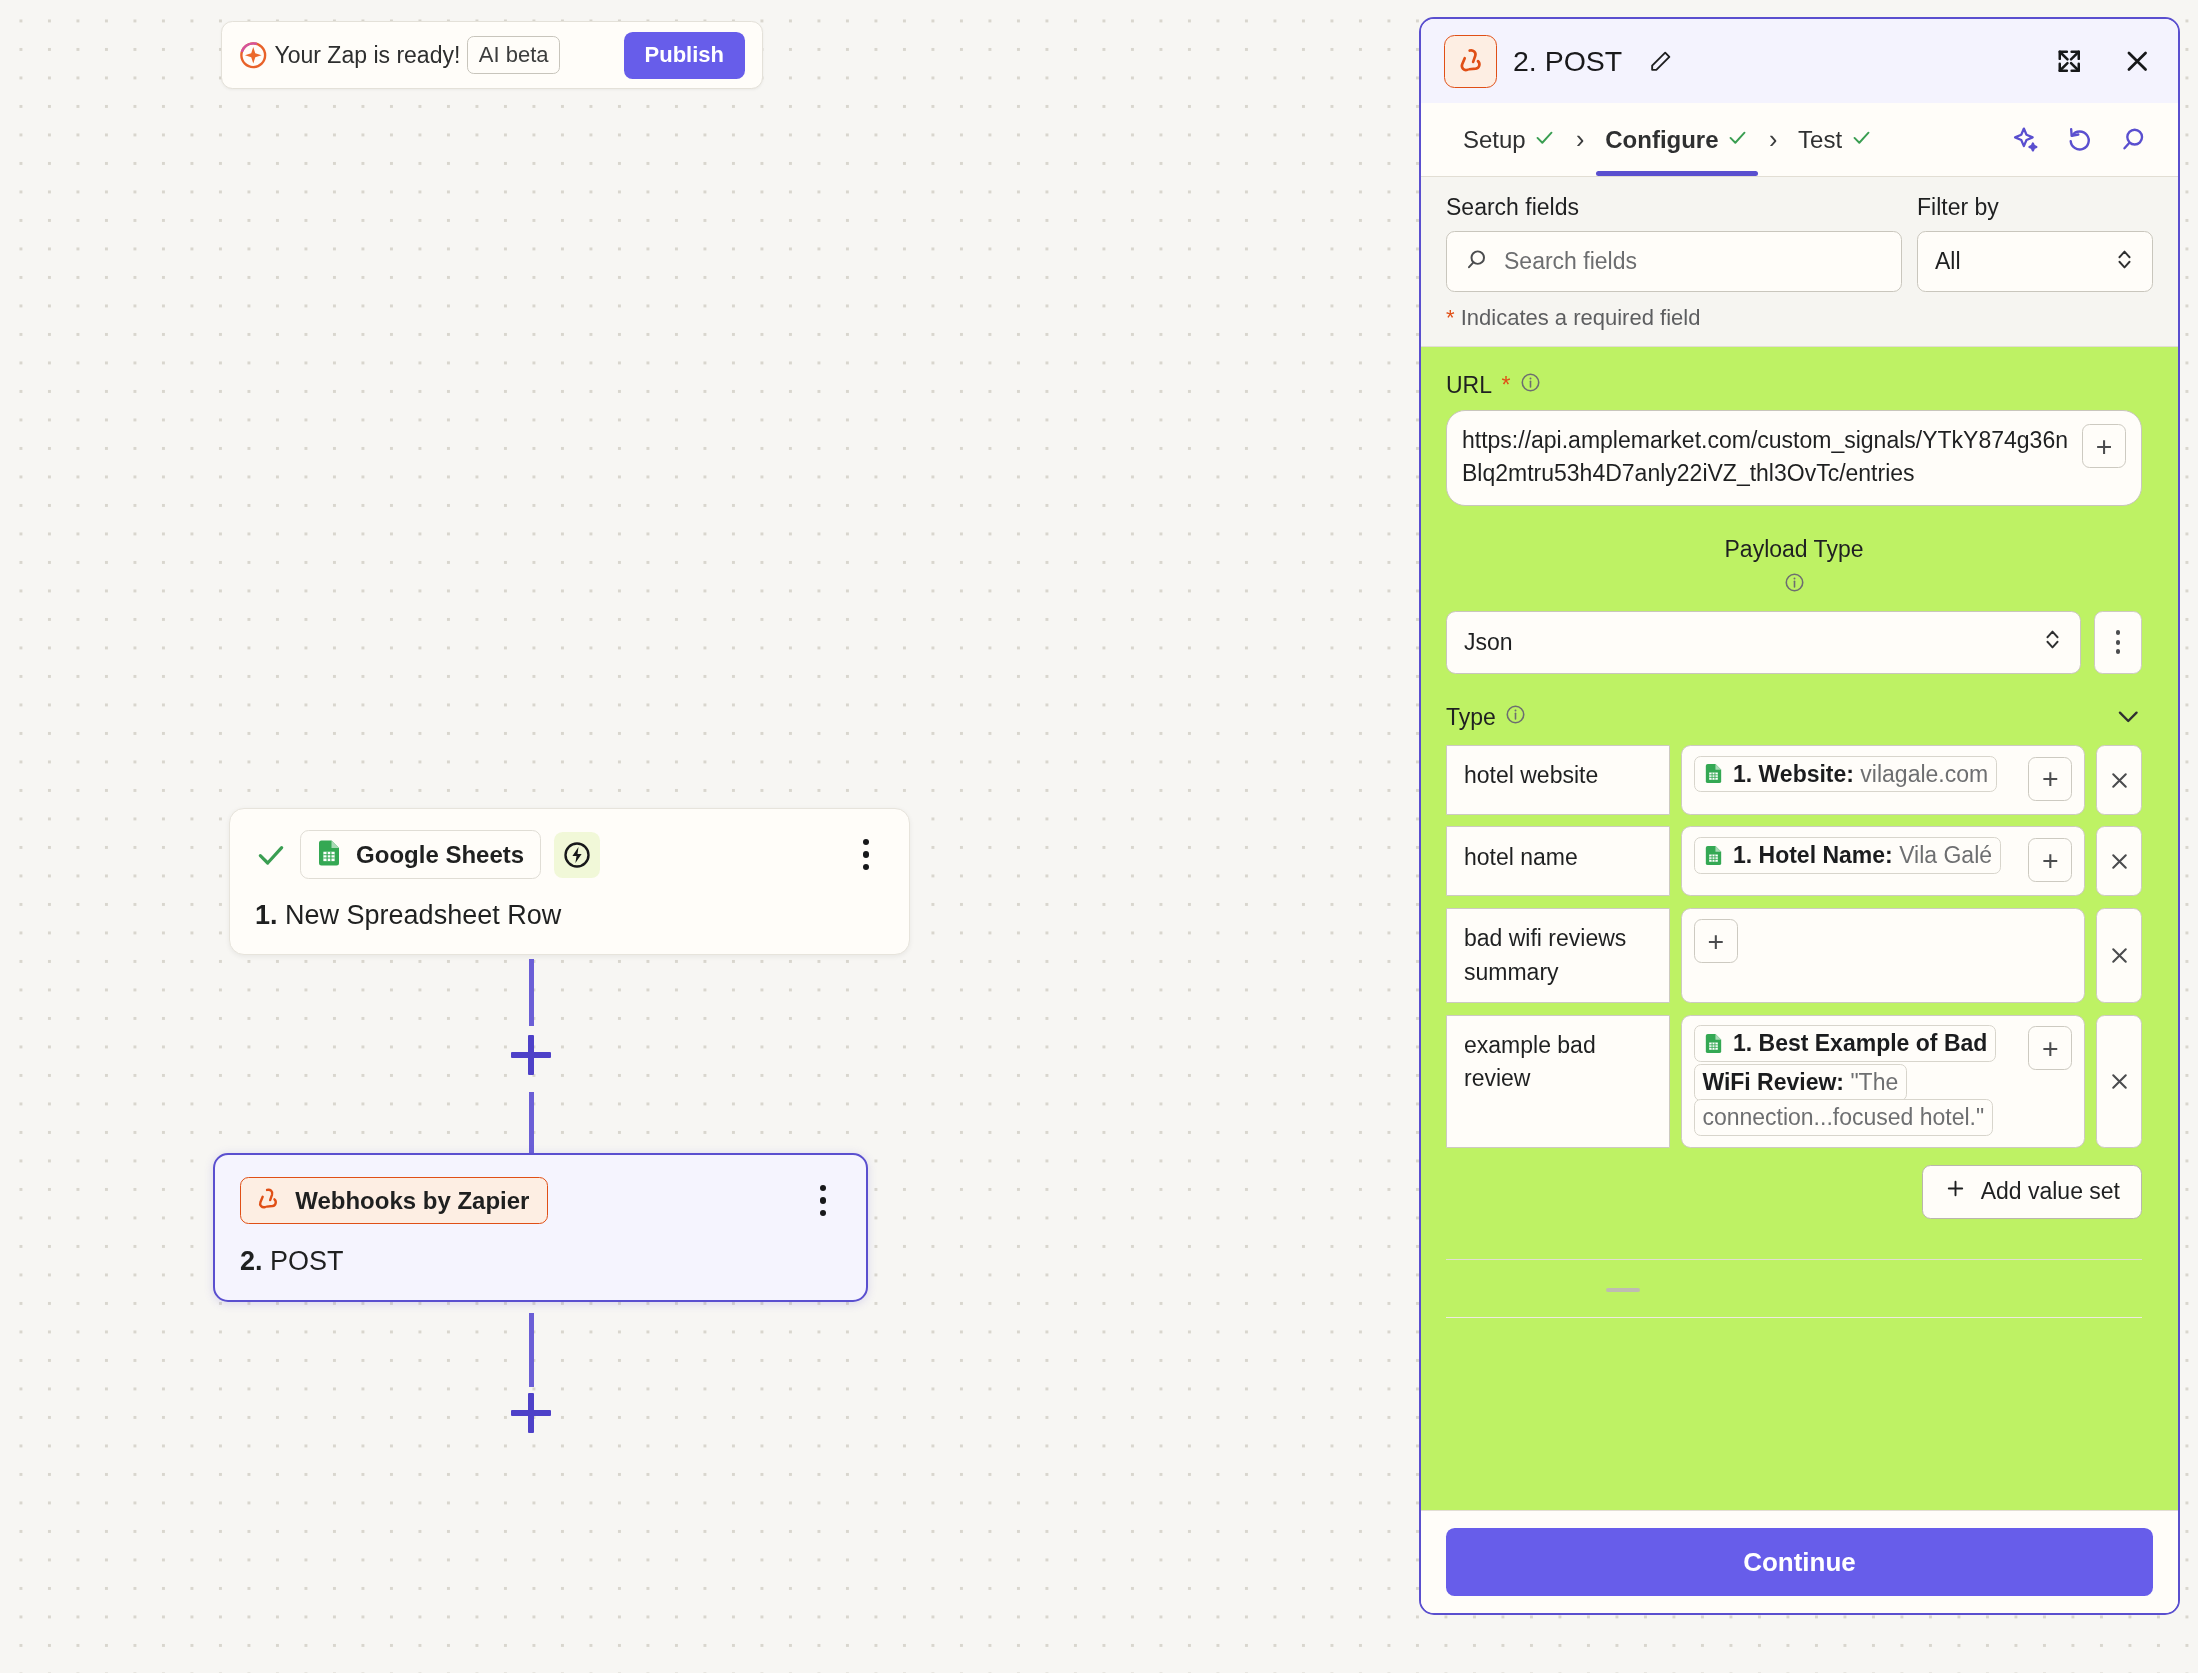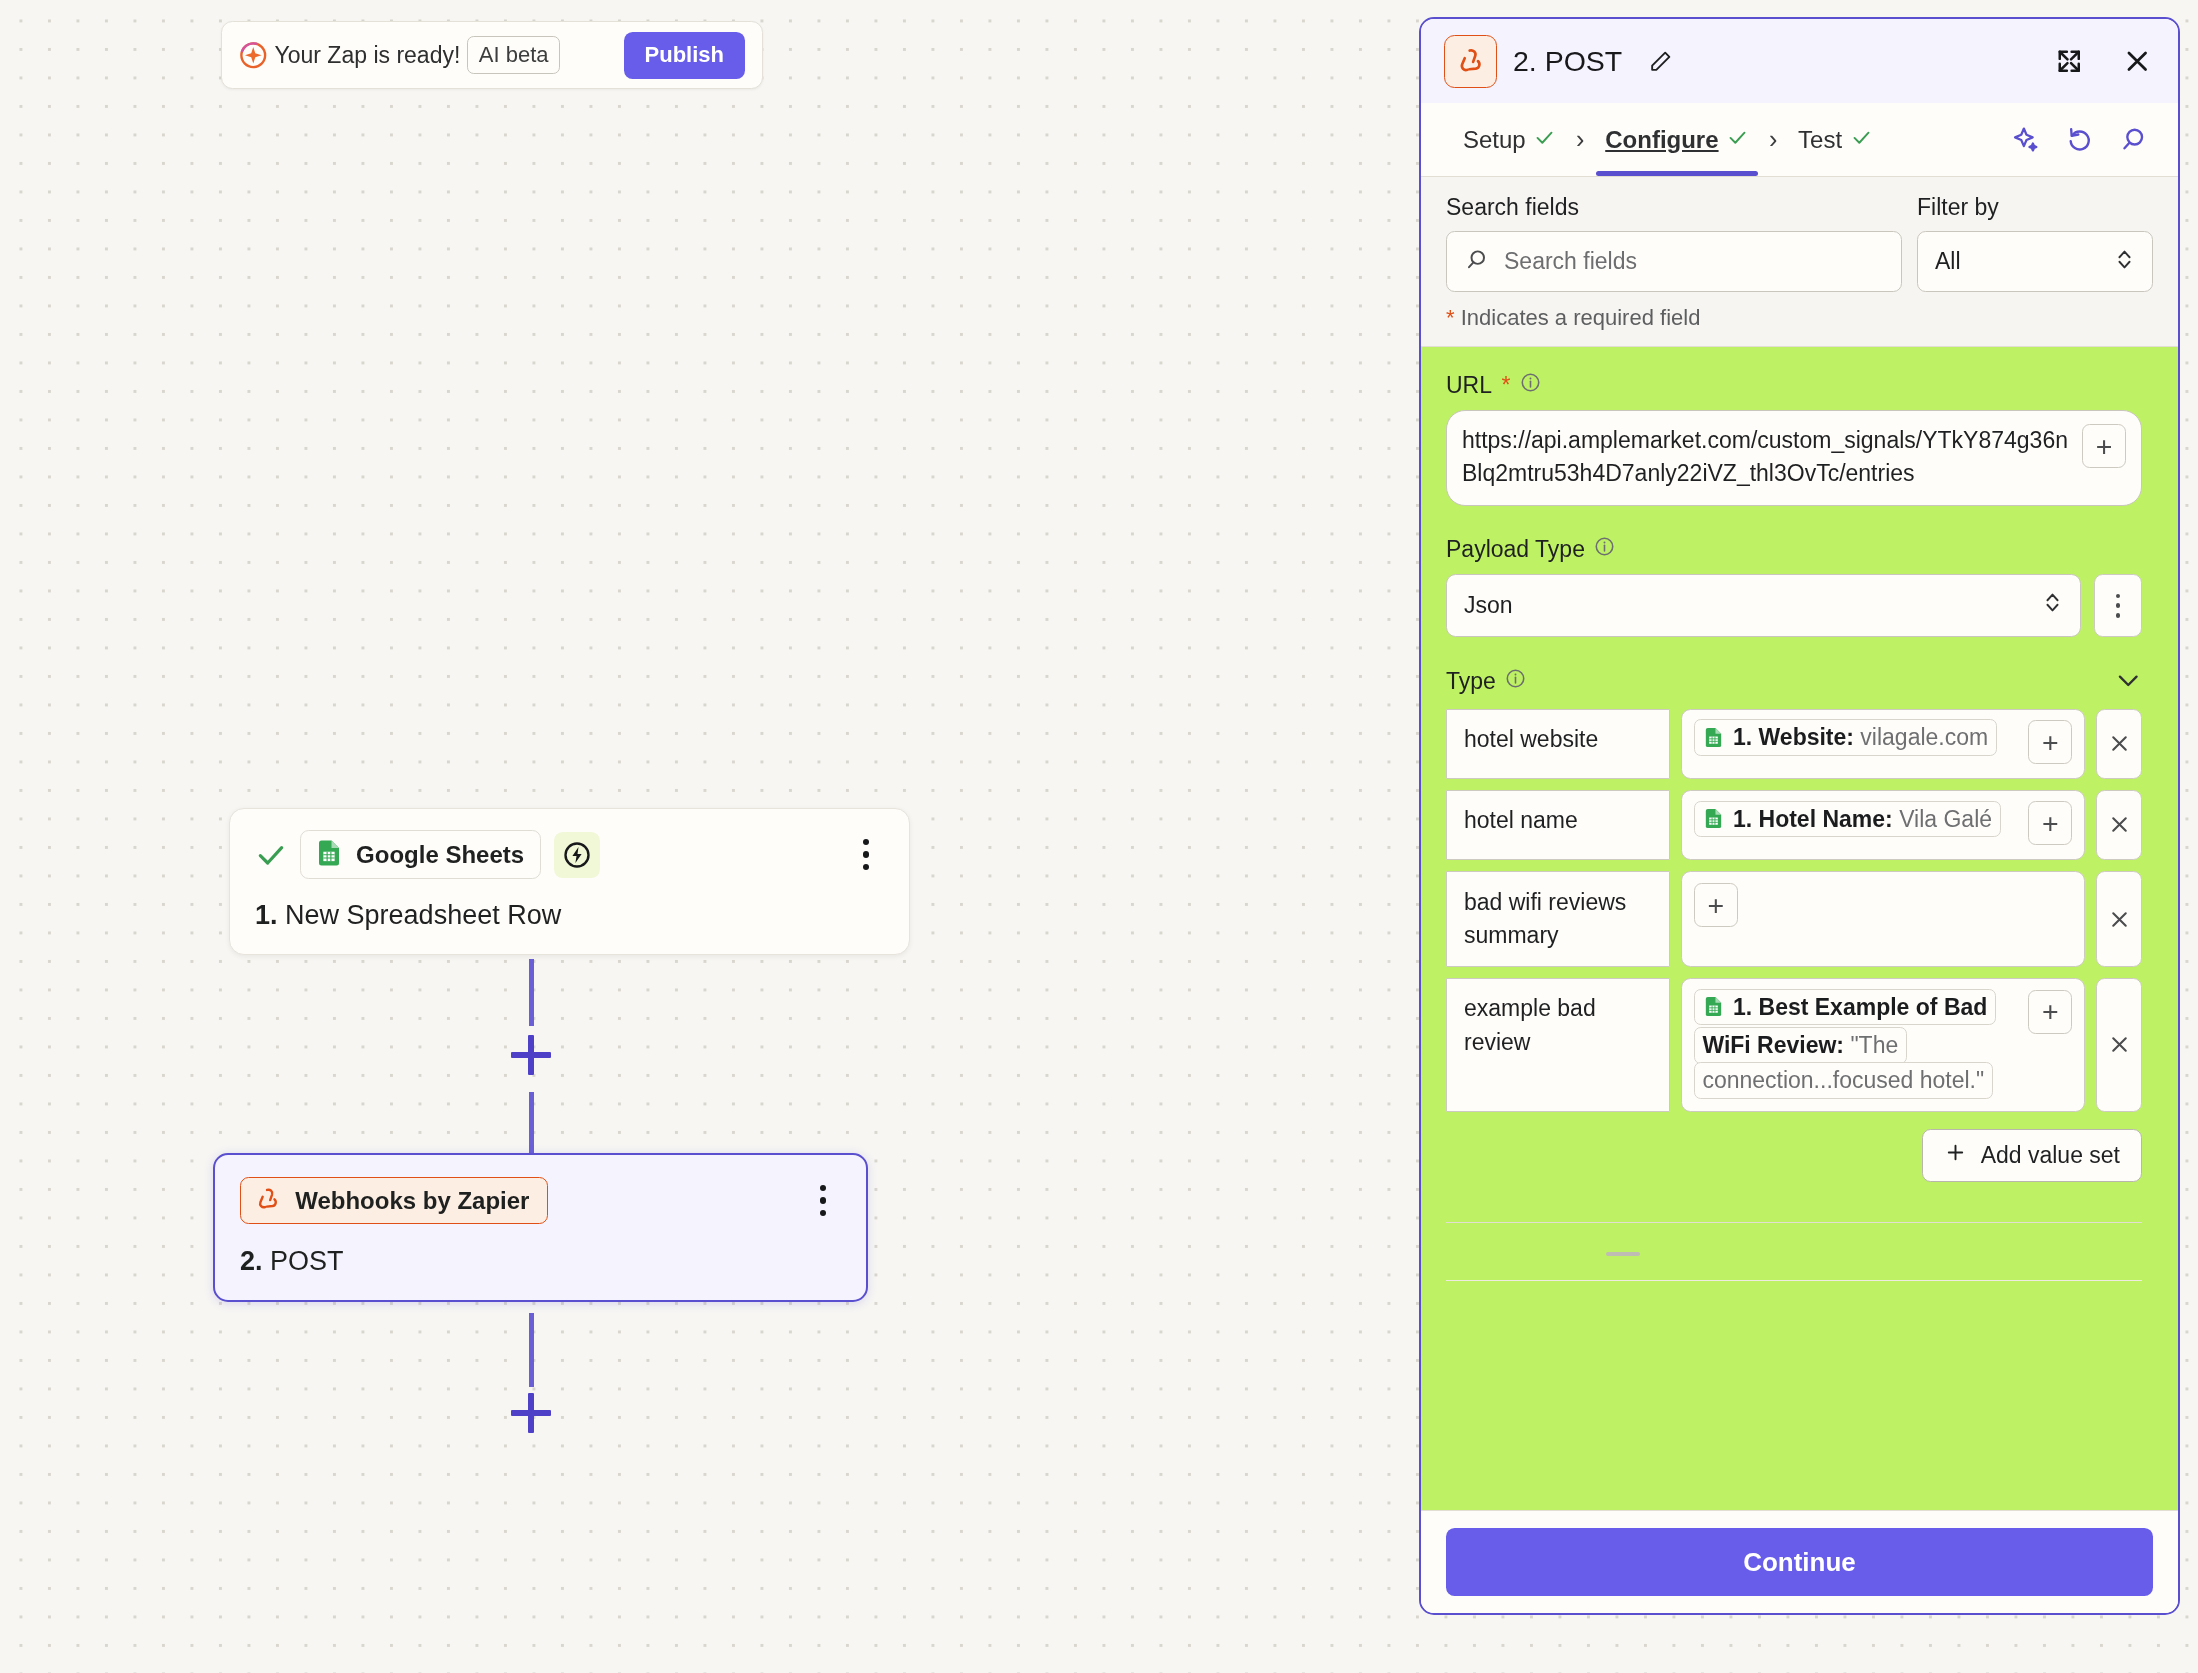--- a/index.html
+++ b/index.html
@@ -200,21 +200,21 @@
     position: relative;
   }
   .tab {
     display: flex; align-items: center; gap: 8.6px;
     font-size: 24px; color: #2f3031;
     padding: 0 17px;
     height: 100%;
     cursor: pointer;
     position: relative;
   }
-  .tab.active { font-weight: 700; text-decoration: underline; }
+  .tab.active { font-weight: 700; }
   .tab.active::after {
     content: "";
     position: absolute;
     left: 7.6px; right: 7.6px; bottom: 0;
     height: 4.8px; background: #5a4fcf; border-radius: 2.9px;
   }
   .tab-sep { color: #3c3d3e; font-size: 25px; padding: 0 3.8px; }
   .tab-tools { margin-left: auto; display: flex; align-items: center; gap: 25px; padding-right: 5.7px; }
 
   #search-bar {
@@ -623,21 +623,21 @@
             <path d="M12 10.6 V17" stroke-linecap="round"></path>
             <circle cx="12" cy="7.4" r="1.1" fill="#6d6e70" stroke="none"></circle>
         </svg>
       </span>
     </div>
     <div class="url-box">
       <div class="url-text">https://api.amplemarket.com/custom_signals/YTkY874g36nBlq2mtru53h4D7anly22iVZ_thl3OvTc/entries</div>
       <div class="sq-btn">+</div>
     </div>
 
-    <div class="field-label" style="margin-top:30px;">
+    <div class="field-label" style="margin-top:30px;flex-direction:column;">
       <span>Payload Type</span>
       <span class="info-i">
         <svg width="21" height="21" viewBox="0 0 24 24" fill="none" stroke="#6d6e70" stroke-width="1.8">
           <circle cx="12" cy="12" r="9.4"></circle>
             <path d="M12 10.6 V17" stroke-linecap="round"></path>
             <circle cx="12" cy="7.4" r="1.1" fill="#6d6e70" stroke="none"></circle>
         </svg>
       </span>
     </div>
     <div class="payload-row">

